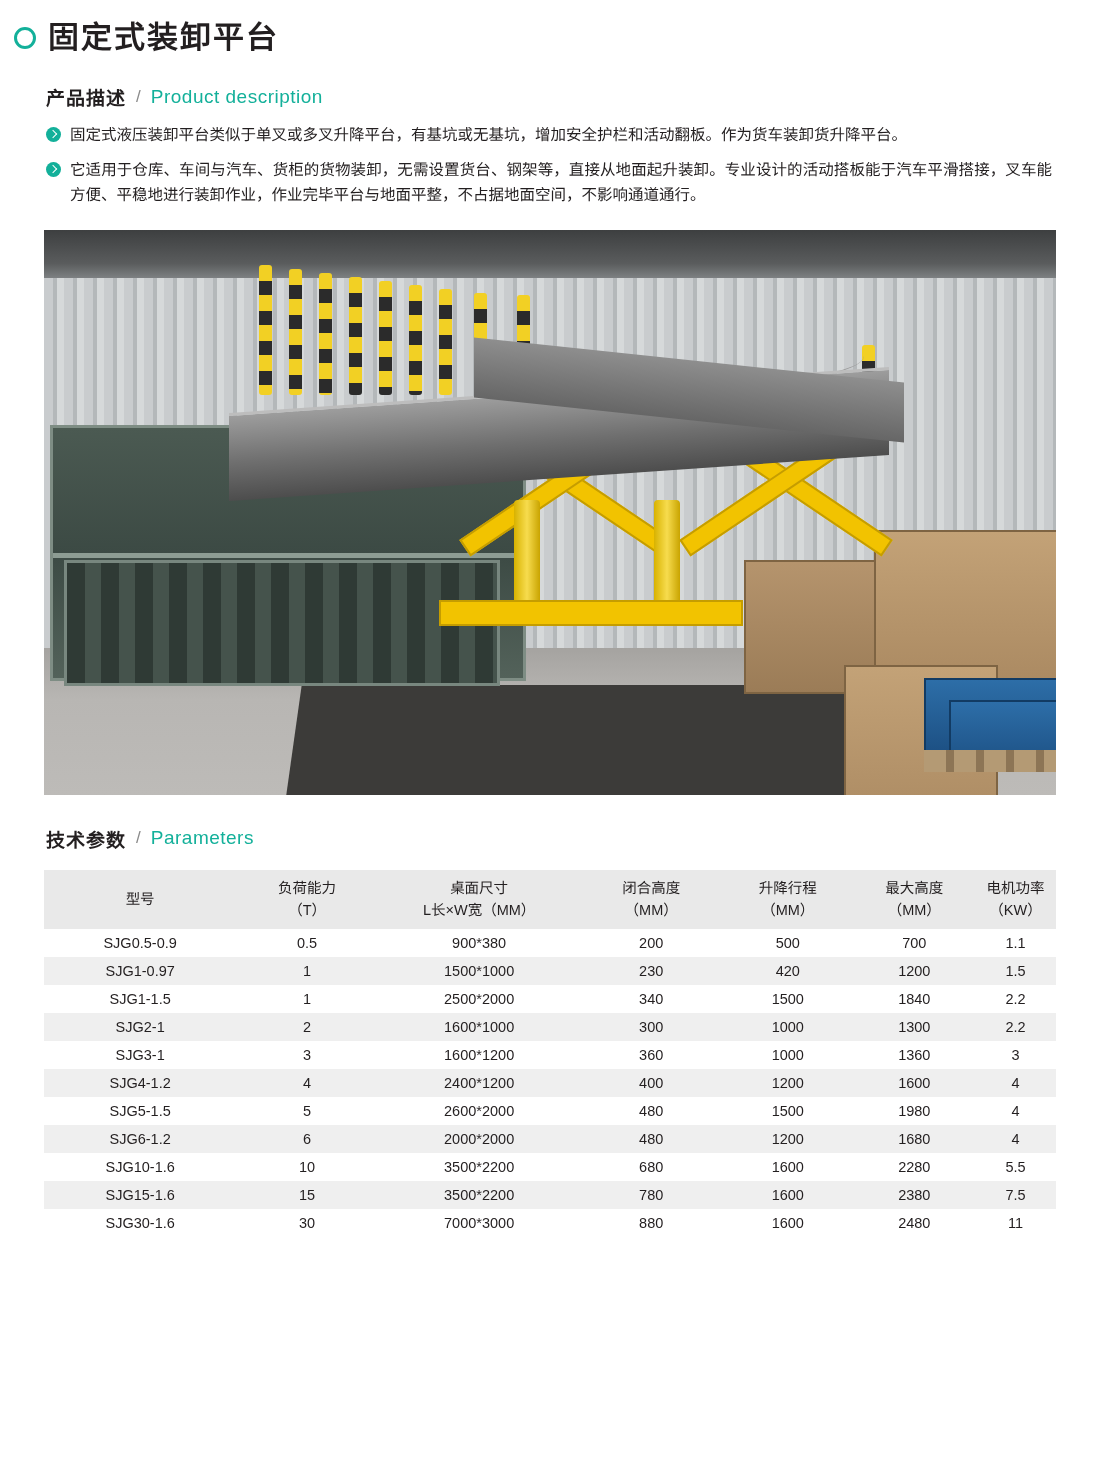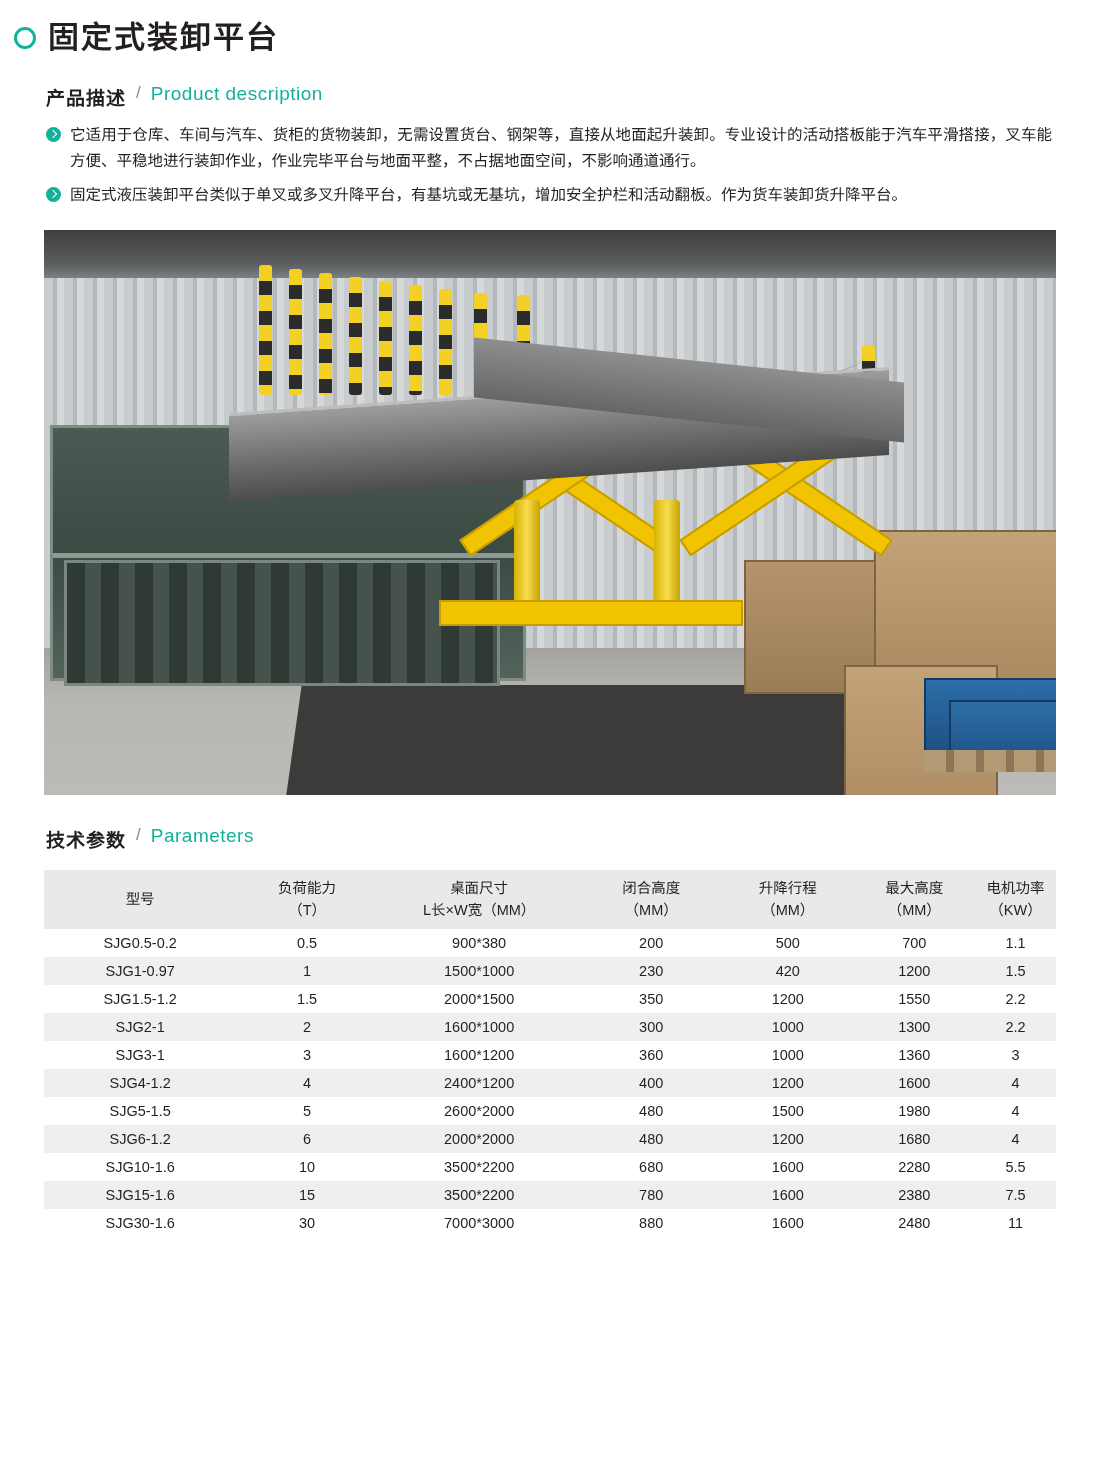--- a/index.html
+++ b/index.html
@@ -41,21 +41,21 @@
     font-size: 31px;
     font-weight: bold;
     letter-spacing: 2px;
     color: #231f20;
     line-height: 1;
   }
 
   
   .section-head {
     display: flex;
-    align-items: flex-start;
+    align-items: center;
     margin: 30px 0 12px 46px;
   }
   .sh-cn {
     font-size: 19px;
     font-weight: bold;
     color: #231f20;
     letter-spacing: 1px;
   }
   .sh-slash {
     font-size: 17px;
@@ -283,25 +283,25 @@
 
   <div class="section-head">
     <span class="sh-cn">产品描述</span>
     <span class="sh-slash">/</span>
     <span class="sh-en">Product description</span>
   </div>
 
   <div class="desc-list">
     <div class="desc-item">
       <span class="desc-icon"></span>
-      <span class="desc-text">它适用于仓库、车间与汽车、货柜的货物装卸，无需设置货台、钢架等，直接从地面起升装卸。专业设计的活动搭板能于汽车平滑搭接，叉车能方便、平稳地进行装卸作业，作业完毕平台与地面平整，不占据地面空间，不影响通道通行。</span>
+      <span class="desc-text">固定式液压装卸平台类似于单叉或多叉升降平台，有基坑或无基坑，增加安全护栏和活动翻板。作为货车装卸货升降平台。</span>
     </div>
     <div class="desc-item">
       <span class="desc-icon"></span>
-      <span class="desc-text">固定式液压装卸平台类似于单叉或多叉升降平台，有基坑或无基坑，增加安全护栏和活动翻板。作为货车装卸货升降平台。</span>
+      <span class="desc-text">它适用于仓库、车间与汽车、货柜的货物装卸，无需设置货台、钢架等，直接从地面起升装卸。专业设计的活动搭板能于汽车平滑搭接，叉车能方便、平稳地进行装卸作业，作业完毕平台与地面平整，不占据地面空间，不影响通道通行。</span>
     </div>
   </div>
 
   <div class="photo-wrap">
     <div class="photo">
       <div class="ph-wall"></div>
       <div class="ph-wall-top"></div>
       <div class="ph-floor"></div>
       <div class="ph-pit"></div>
 
@@ -379,44 +379,44 @@
             <span class="th-line2">（MM）</span>
           </th>
           <th class="col-power">
             <span>电机功率</span>
             <span class="th-line2">（KW）</span>
           </th>
         </tr>
       </thead>
       <tbody>
         <tr>
-            <td>SJG0.5-0.2</td>
+            <td>SJG0.5-0.9</td>
             <td>0.5</td>
             <td>900*380</td>
             <td>200</td>
             <td>500</td>
             <td>700</td>
             <td>1.1</td>
           </tr>
         <tr>
             <td>SJG1-0.97</td>
             <td>1</td>
             <td>1500*1000</td>
             <td>230</td>
             <td>420</td>
             <td>1200</td>
             <td>1.5</td>
           </tr>
         <tr>
-            <td>SJG1.5-1.2</td>
-            <td>1.5</td>
-            <td>2000*1500</td>
-            <td>350</td>
-            <td>1200</td>
-            <td>1550</td>
+            <td>SJG1-1.5</td>
+            <td>1</td>
+            <td>2500*2000</td>
+            <td>340</td>
+            <td>1500</td>
+            <td>1840</td>
             <td>2.2</td>
           </tr>
         <tr>
             <td>SJG2-1</td>
             <td>2</td>
             <td>1600*1000</td>
             <td>300</td>
             <td>1000</td>
             <td>1300</td>
             <td>2.2</td>

